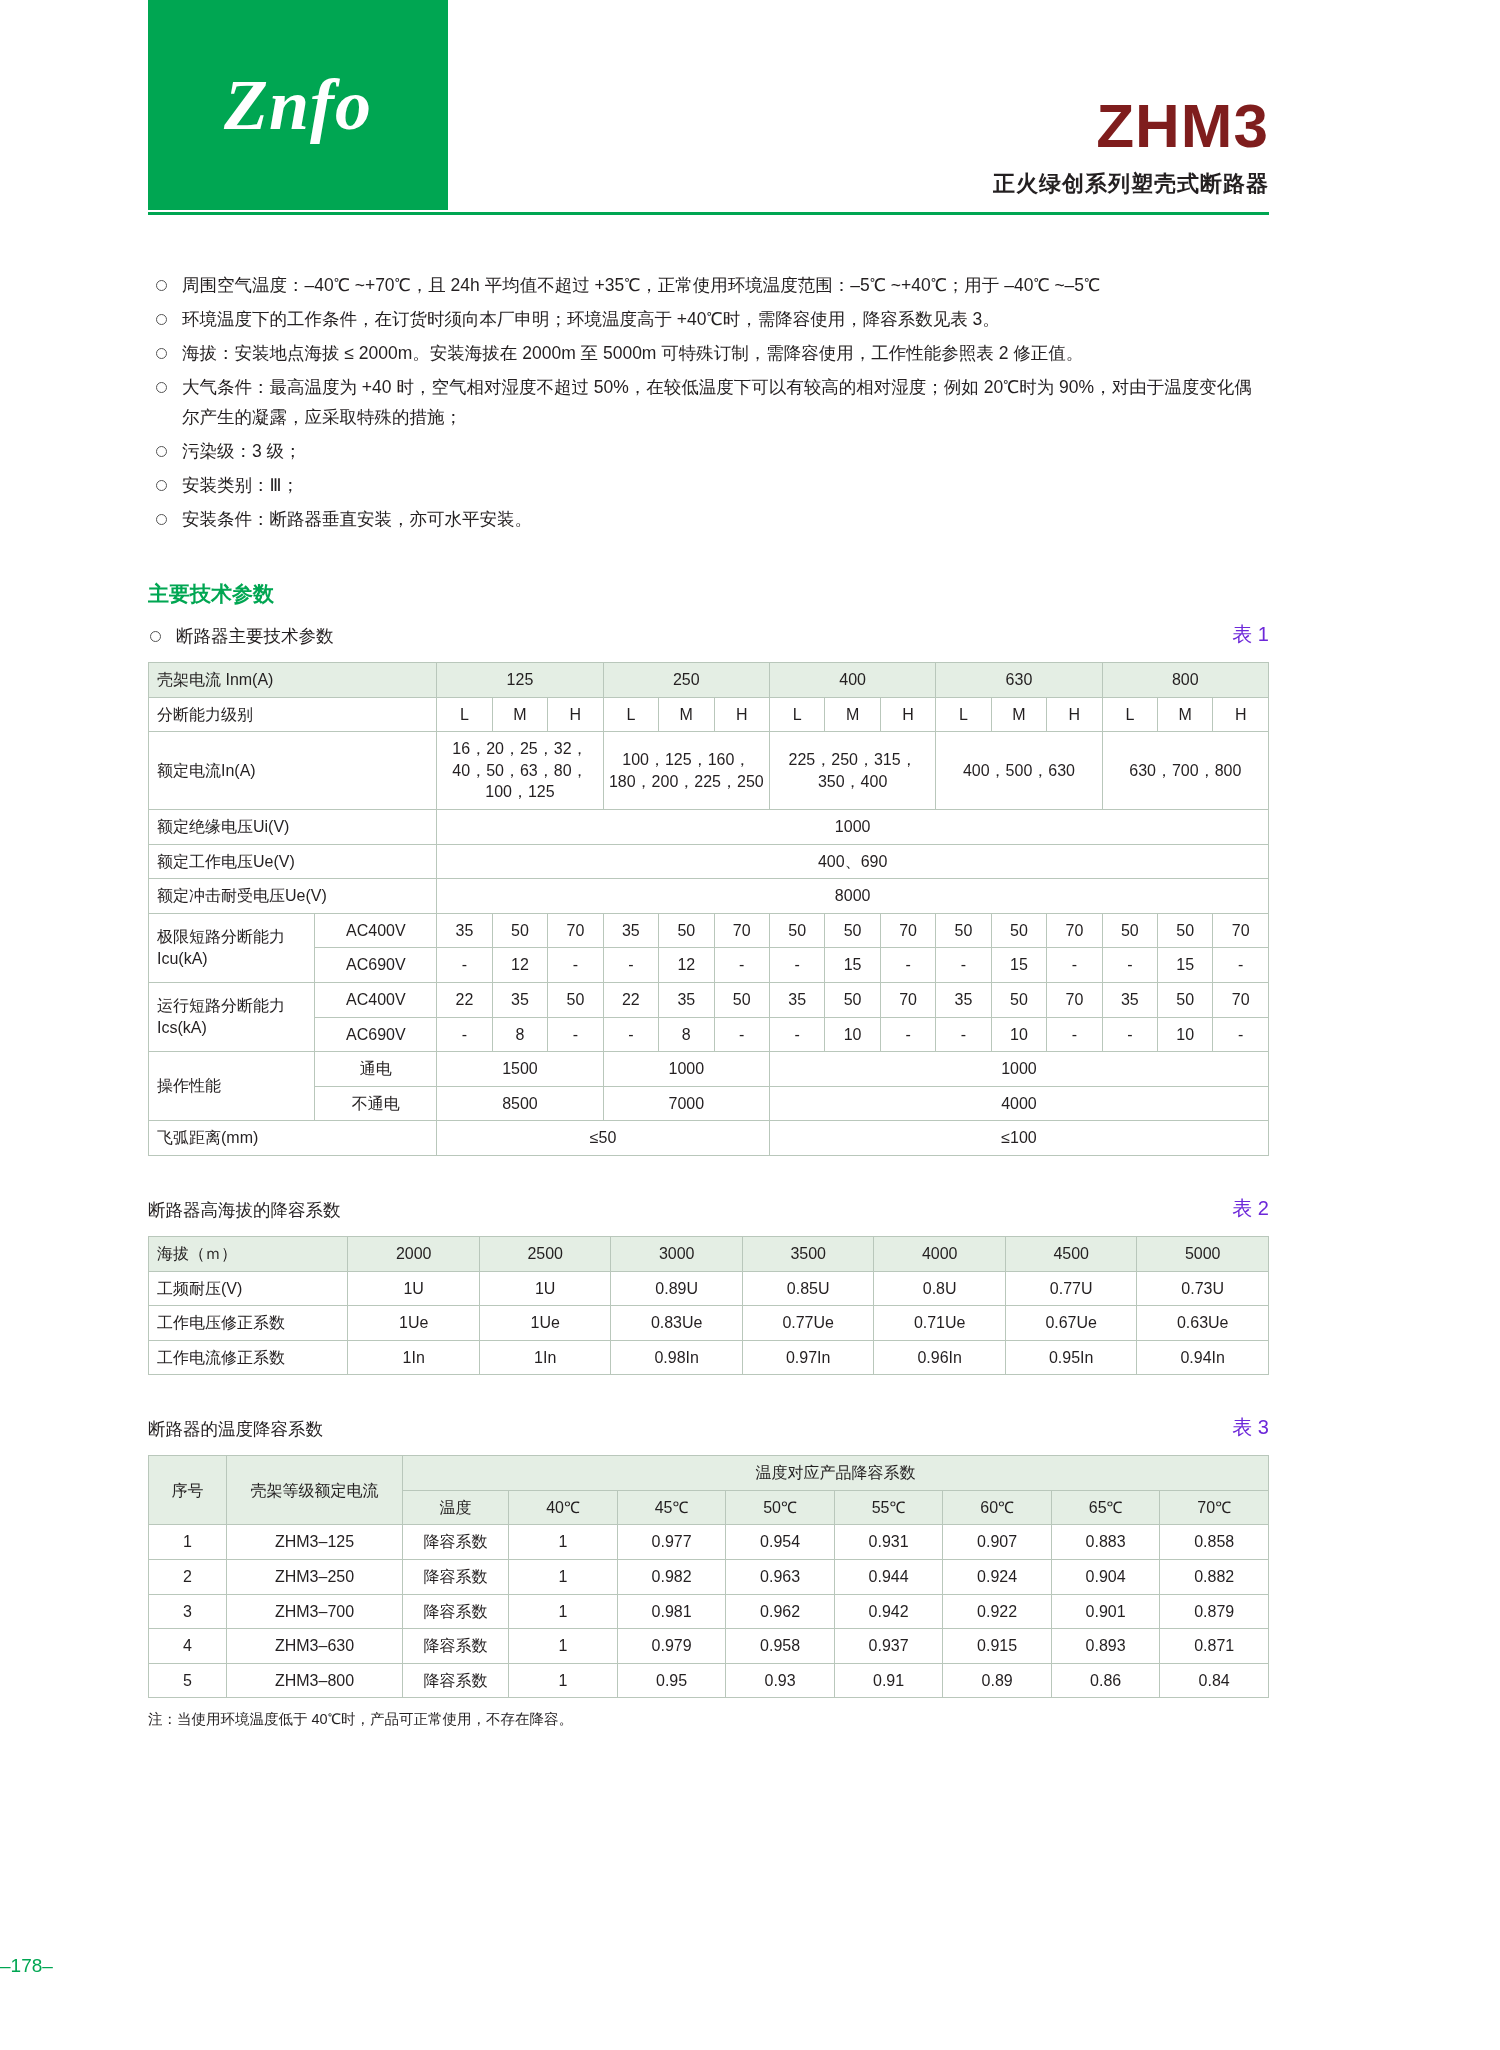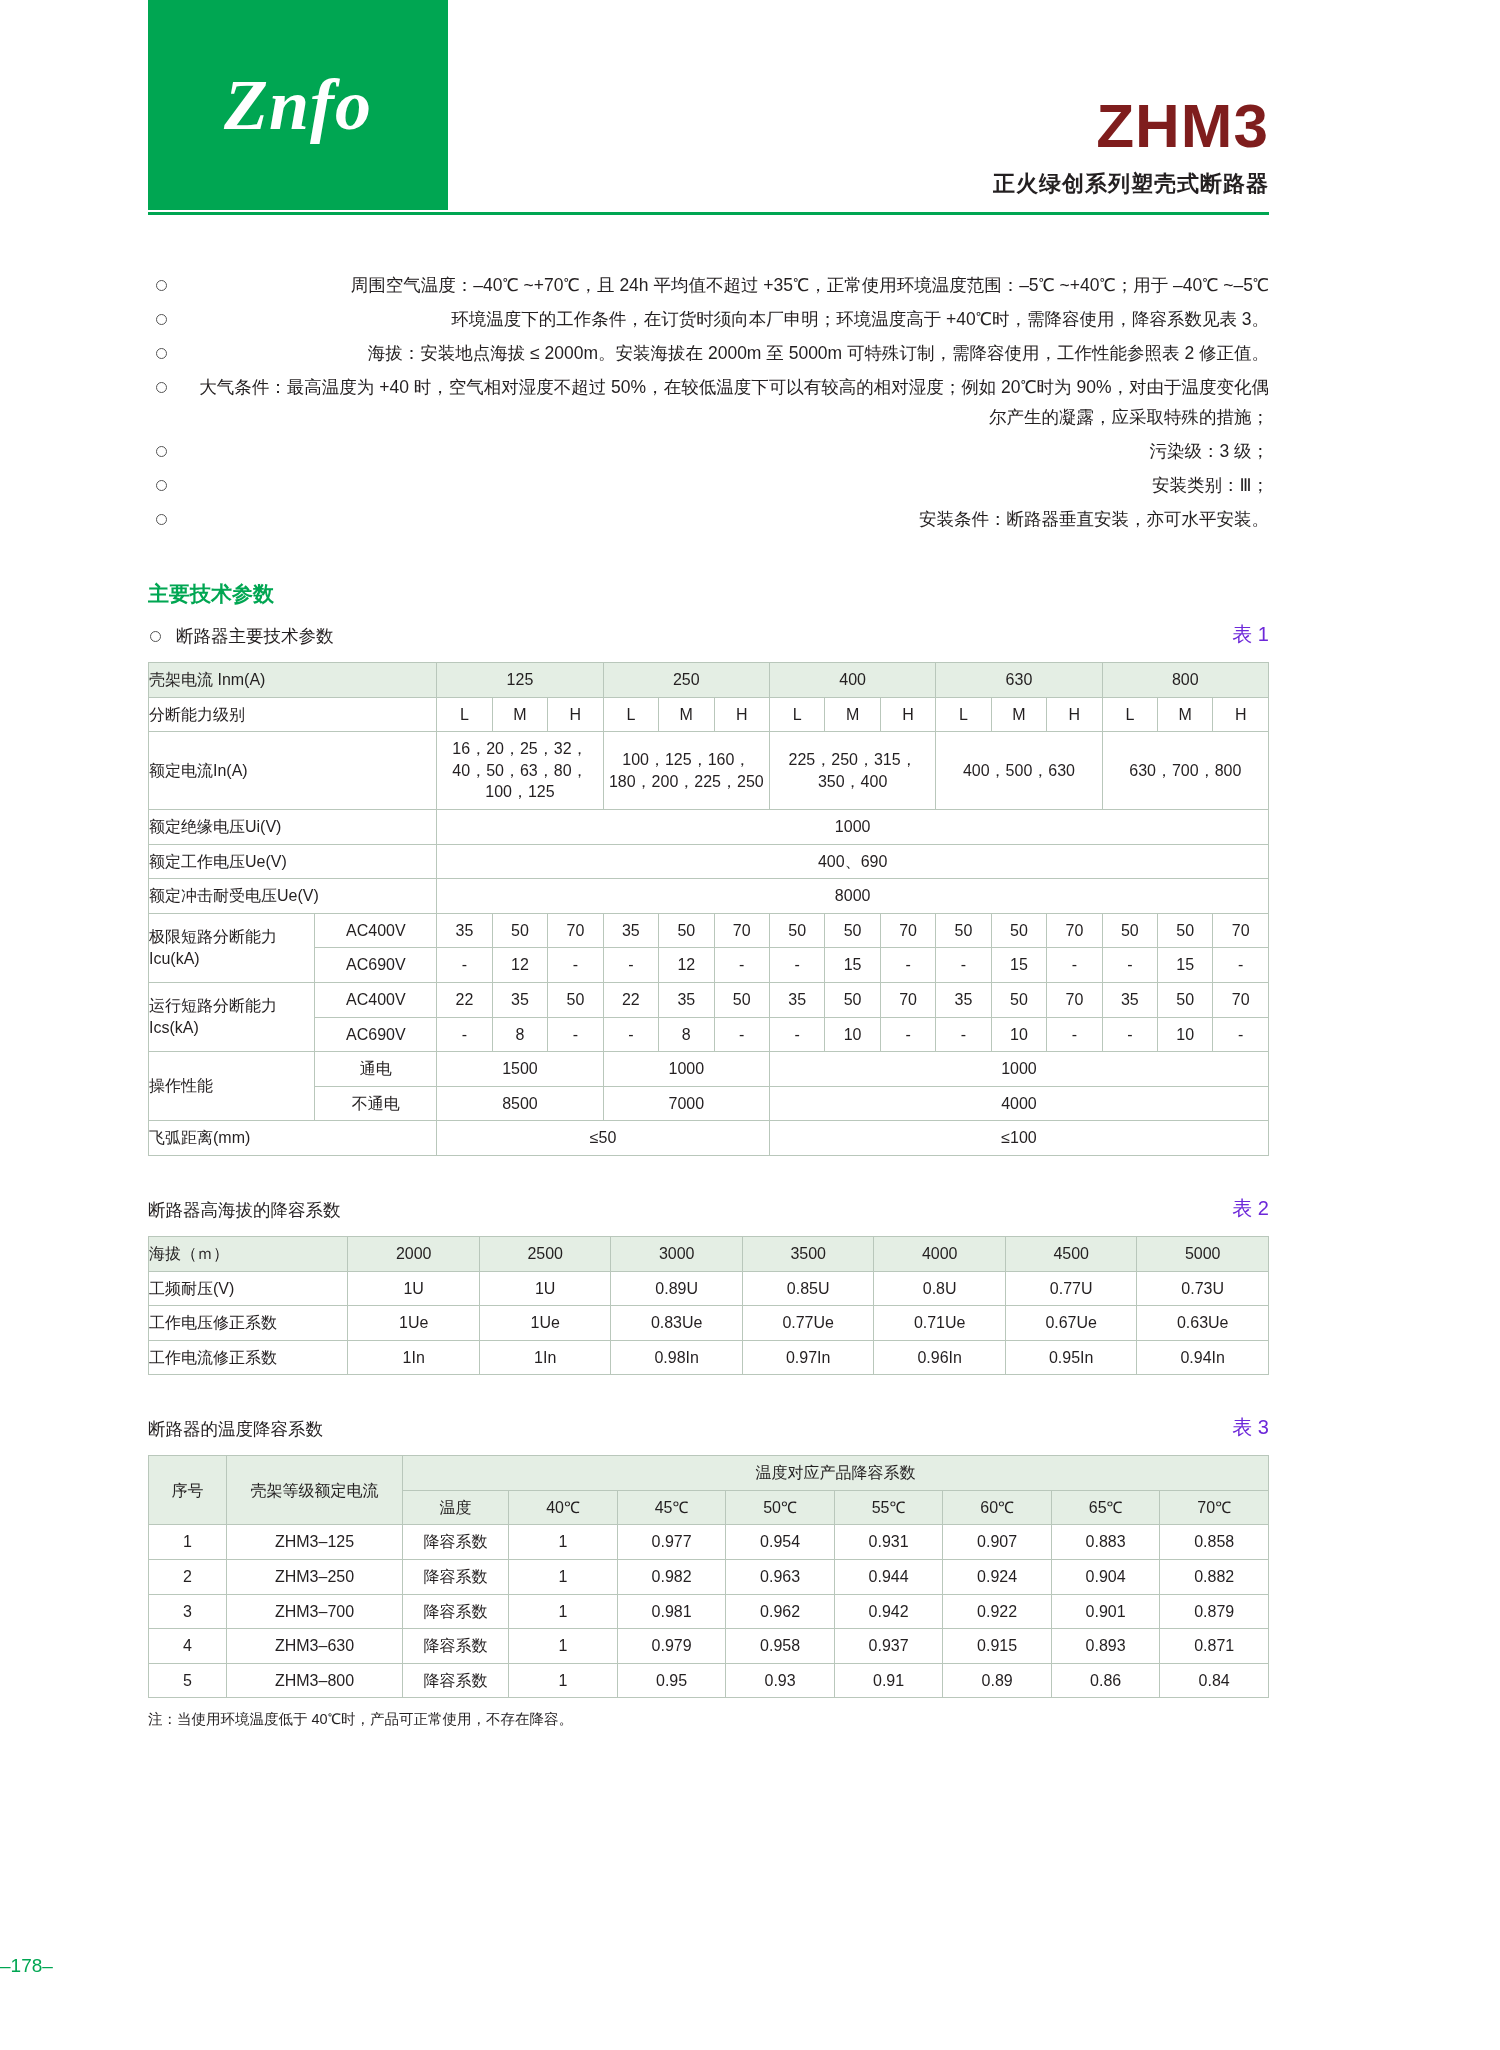--- a/index.html
+++ b/index.html
@@ -93,21 +93,20 @@
     margin: 0 0 0 6px;
     padding: 0;
   }
   ul.bullets li {
     position: relative;
     padding-left: 28px;
     font-size: 17.5px;
     line-height: 30px;
     margin-bottom: 4px;
     color: #231f20;
-    text-align: right;
   }
   ul.bullets li::before {
     content: "";
     position: absolute;
     left: 2px;
     top: 10px;
     width: 9px;
     height: 9px;
     border: 1.4px solid #555;
     border-radius: 50%;
@@ -153,21 +152,21 @@
     border: 1px solid #b9c7bb;
     font-size: 16px;
     font-weight: normal;
     text-align: center;
     padding: 6px 2px;
     color: #231f20;
     line-height: 1.35;
   }
   td.left {
     text-align: left;
-    padding-left: 0;
+    padding-left: 8px;
   }
   .hdr { background: #E4EEE4; }
 
   .note {
     font-size: 14.5px;
     color: #231f20;
     margin-top: 12px;
   }
 
   .page-num {

